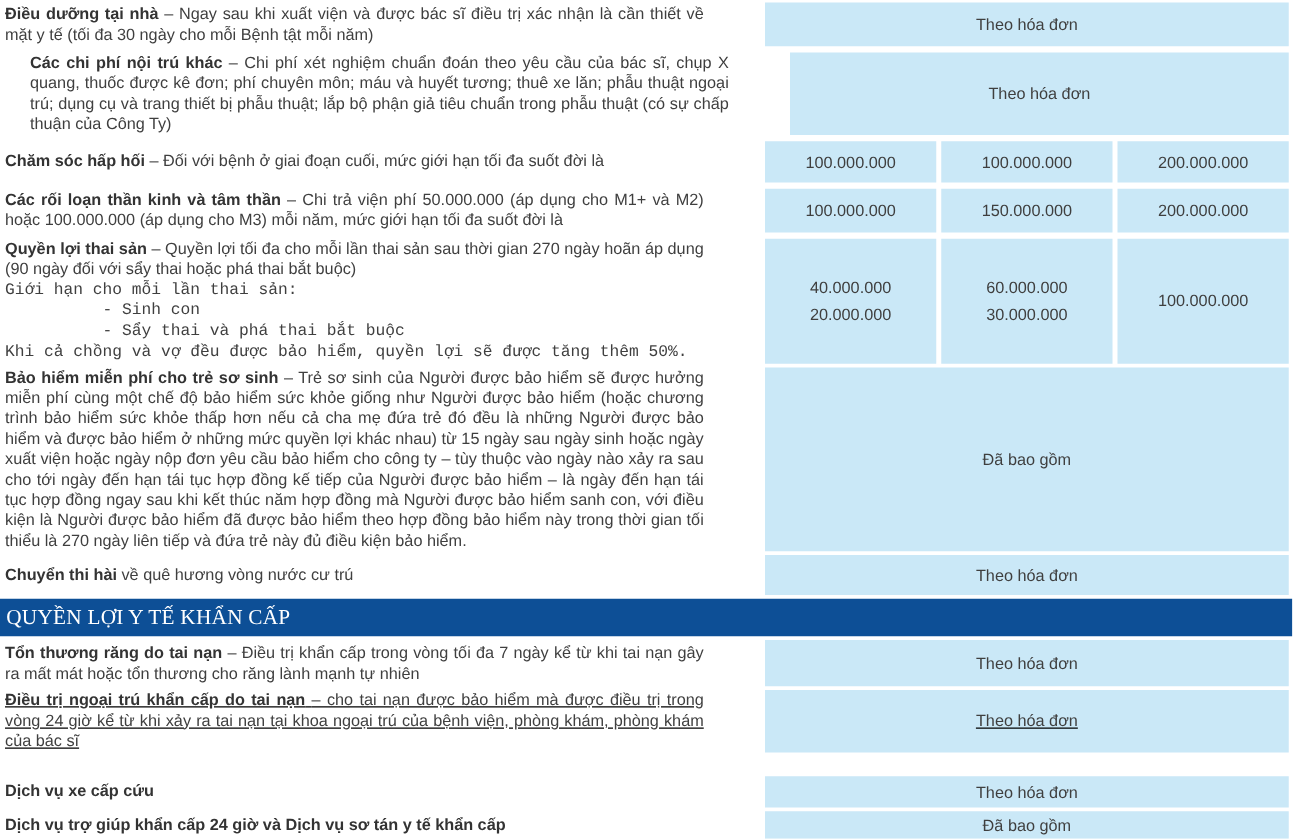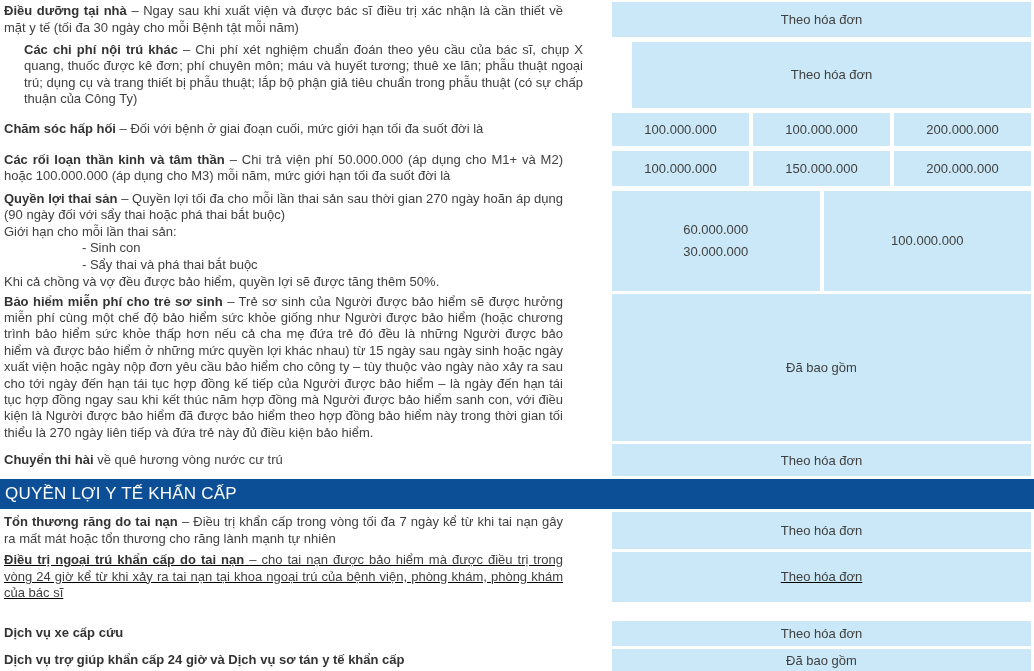--- a/index.html
+++ b/index.html
@@ -13,42 +13,42 @@
     width:1034px;height:671px;box-sizing:border-box;
     padding-top:2px;background:#ffffff;overflow:hidden;
   }
   .row{display:flex;gap:40px;}
   .left{
     flex:0 0 572px;box-sizing:border-box;padding:0 9px 0 4px;
     display:flex;flex-direction:column;justify-content:center;
   }
   .para{margin:0;text-align:justify;font-size:13px;line-height:16.4px;color:var(--text);}
   .para b{color:#333333;}
-  .line{font-size:13px;line-height:16.6px;color:var(--text);text-align:left;}
+  .line{font-size:13px;line-height:16.6px;color:var(--text);text-align:left;font-family:Liberation Mono, monospace;}
   .line.indent{padding-left:78px;}
   .right{flex:1;display:flex;gap:4px;margin-right:3px;}
   .cell{
     flex:1;background:var(--cell);
     display:flex;flex-direction:column;align-items:center;justify-content:center;
     gap:7px;font-size:13px;color:var(--text);text-align:center;
   }
   .section-header{
     background:var(--band);color:#ffffff;
     display:flex;align-items:center;padding-left:5px;
     font-size:17px;letter-spacing:0.2px;
   }
   
   .table>:nth-child(1){min-height:35px;margin-bottom:5px;}
   .table>:nth-child(2){min-height:65px;margin-bottom:5px;padding-left:20px;}
   .table>:nth-child(3){min-height:33px;margin-bottom:5px;}
   .table>:nth-child(4){min-height:35px;margin-bottom:5px;}
   .table>:nth-child(5){min-height:100px;margin-bottom:3px;}
   .table>:nth-child(6){min-height:147px;margin-bottom:3px;}
   .table>:nth-child(7){min-height:32px;margin-bottom:3px;}
-  .table>:nth-child(8){min-height:30px;margin-bottom:3px;}
+  .table>:nth-child(8){min-height:30px;margin-bottom:3px;font-family:Liberation Serif, serif;}
   .table>:nth-child(9){min-height:37px;margin-bottom:3px;}
   .table>:nth-child(10){min-height:30px;margin-bottom:19px;text-decoration:underline;}
   .table>:nth-child(11){min-height:25px;margin-bottom:3px;}
   .table>:nth-child(12){min-height:24px;margin-bottom:4px;}
   .table>:nth-child(13){min-height:30px;}
 </style>
 </head>
 <body>
 
 <div class="table">
@@ -107,20 +107,24 @@
     <div class="row">
       <div class="left">
         <p class="para"><b>Quyền lợi thai sản</b> <span>– Quyền lợi tối đa cho mỗi lần thai sản sau thời gian 270 ngày hoãn áp dụng (90 ngày đối với sẩy thai hoặc phá thai bắt buộc)</span></p>
         <div class="line">Giới hạn cho mỗi lần thai sản:</div>
         <div class="line indent">- Sinh con</div>
         <div class="line indent">- Sẩy thai và phá thai bắt buộc</div>
         <div class="line">Khi cả chồng và vợ đều được bảo hiểm, quyền lợi sẽ được tăng thêm 50%.</div>
       </div>
       <div class="right">
         <div class="cell">
+          <div>40.000.000</div>
+          <div>20.000.000</div>
+        </div>
+        <div class="cell">
           <div>60.000.000</div>
           <div>30.000.000</div>
         </div>
         <div class="cell">
           <div>100.000.000</div>
         </div>
       </div>
     </div>
     <div class="row">
       <div class="left">

